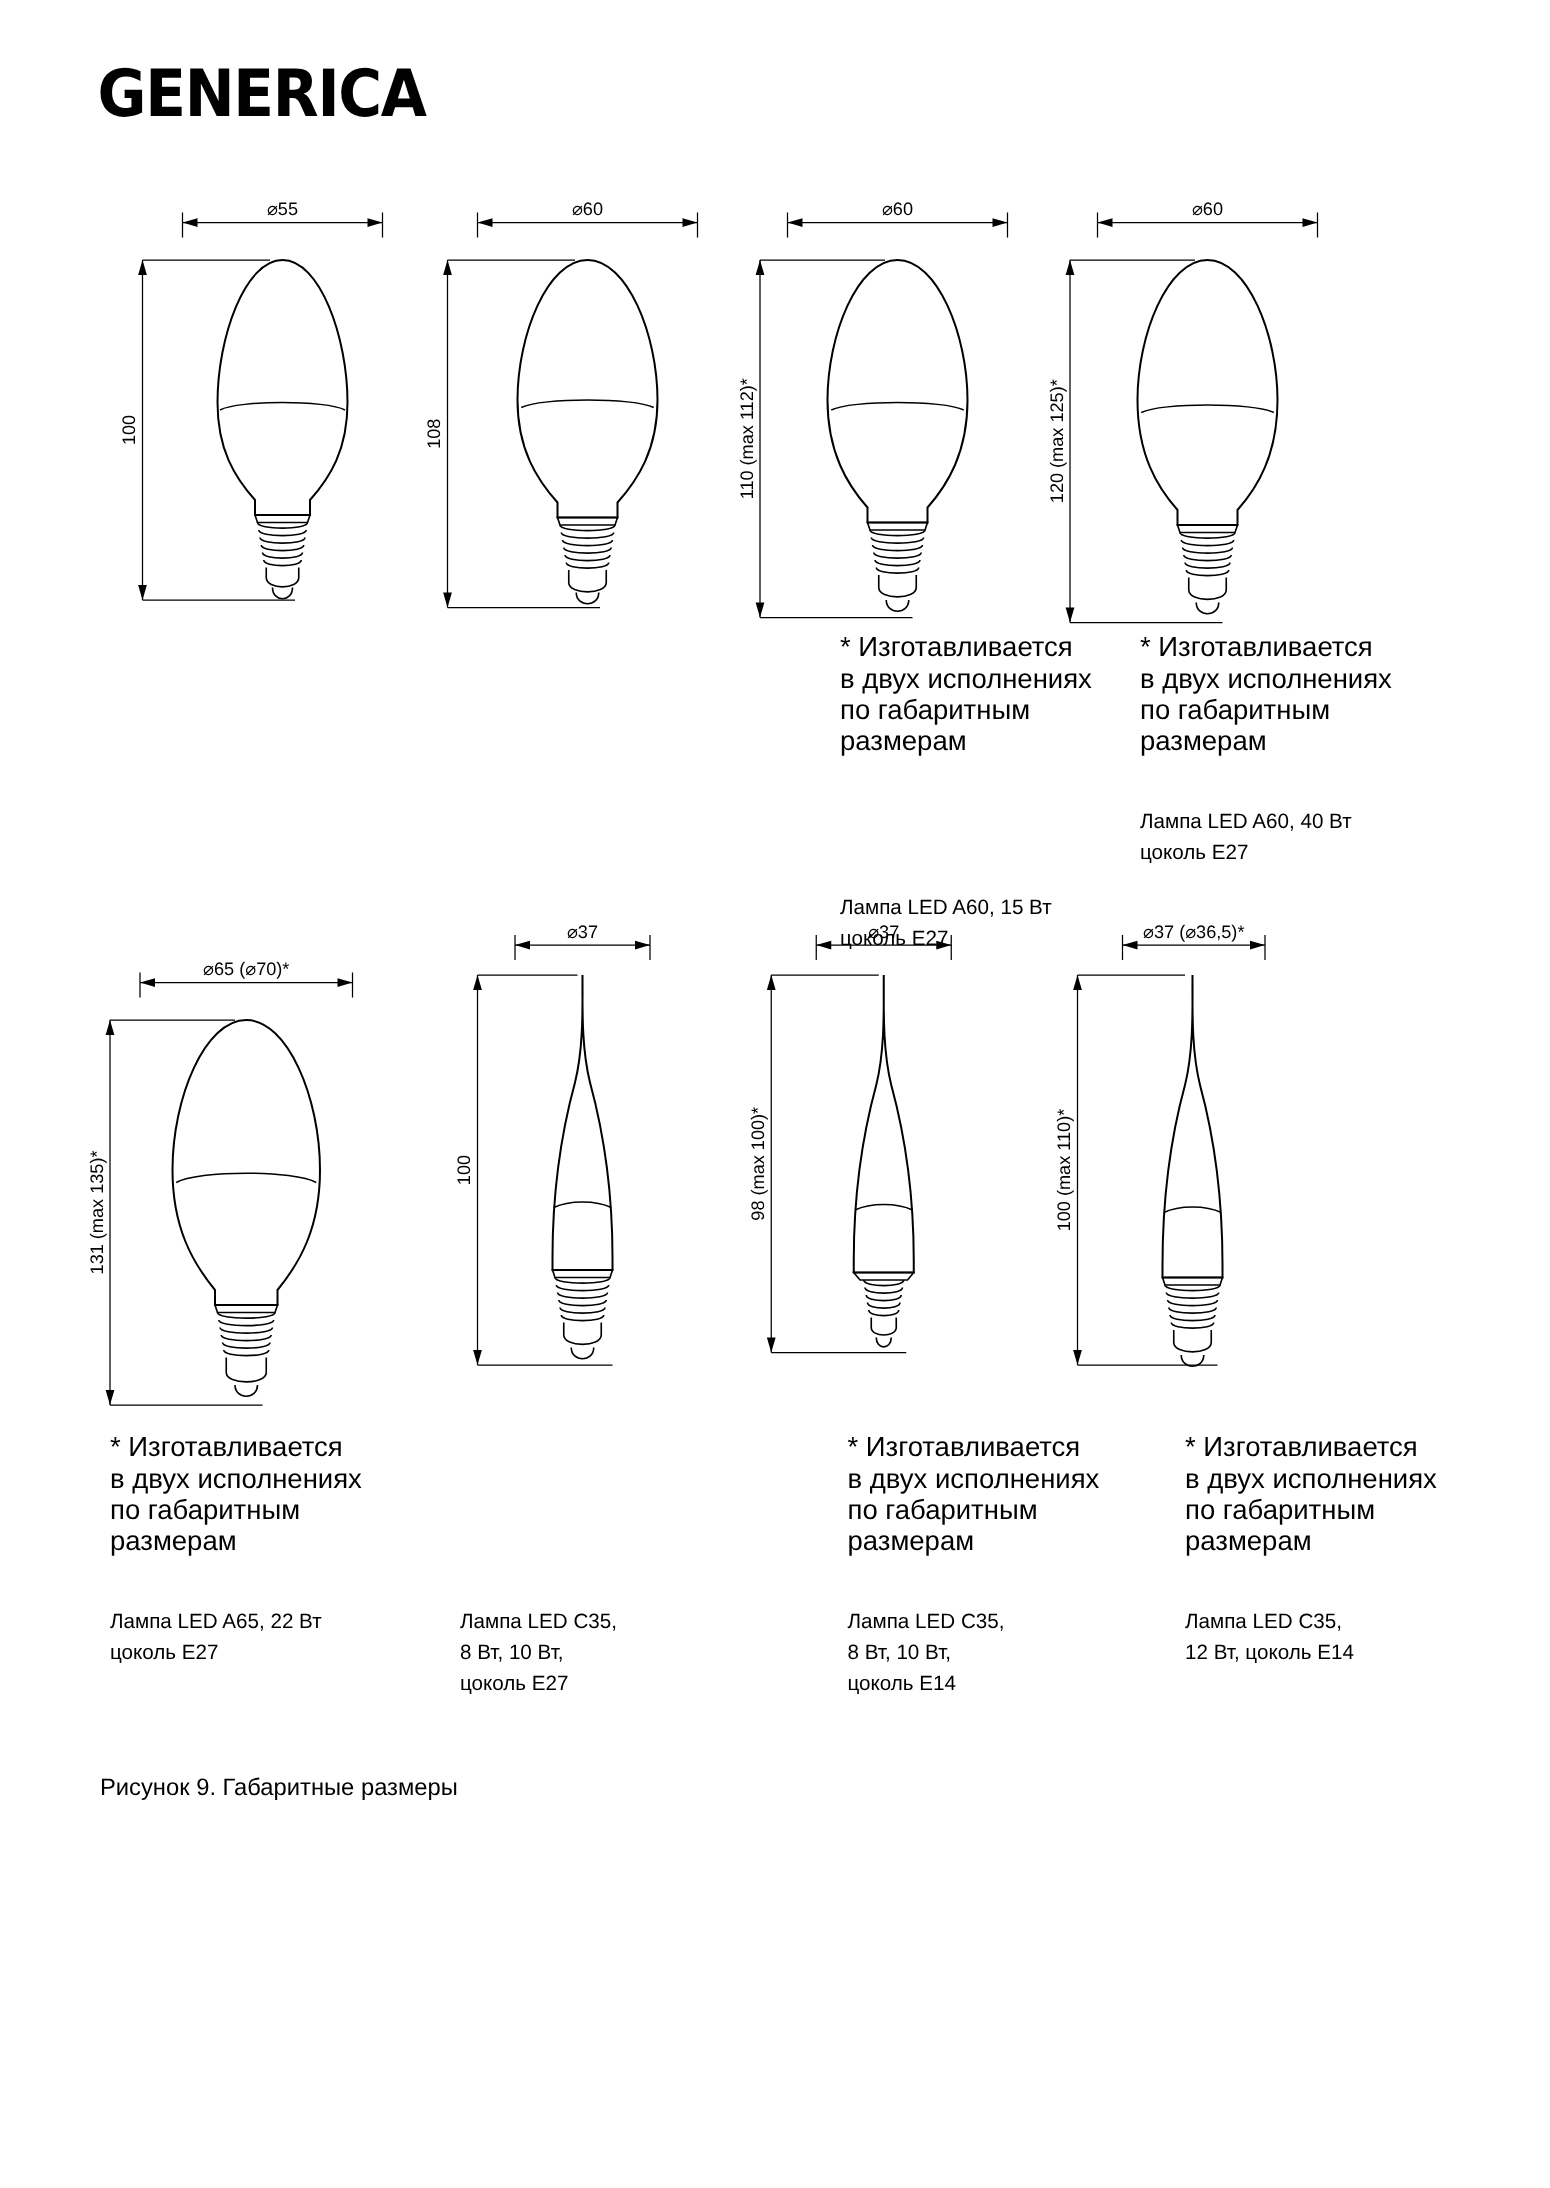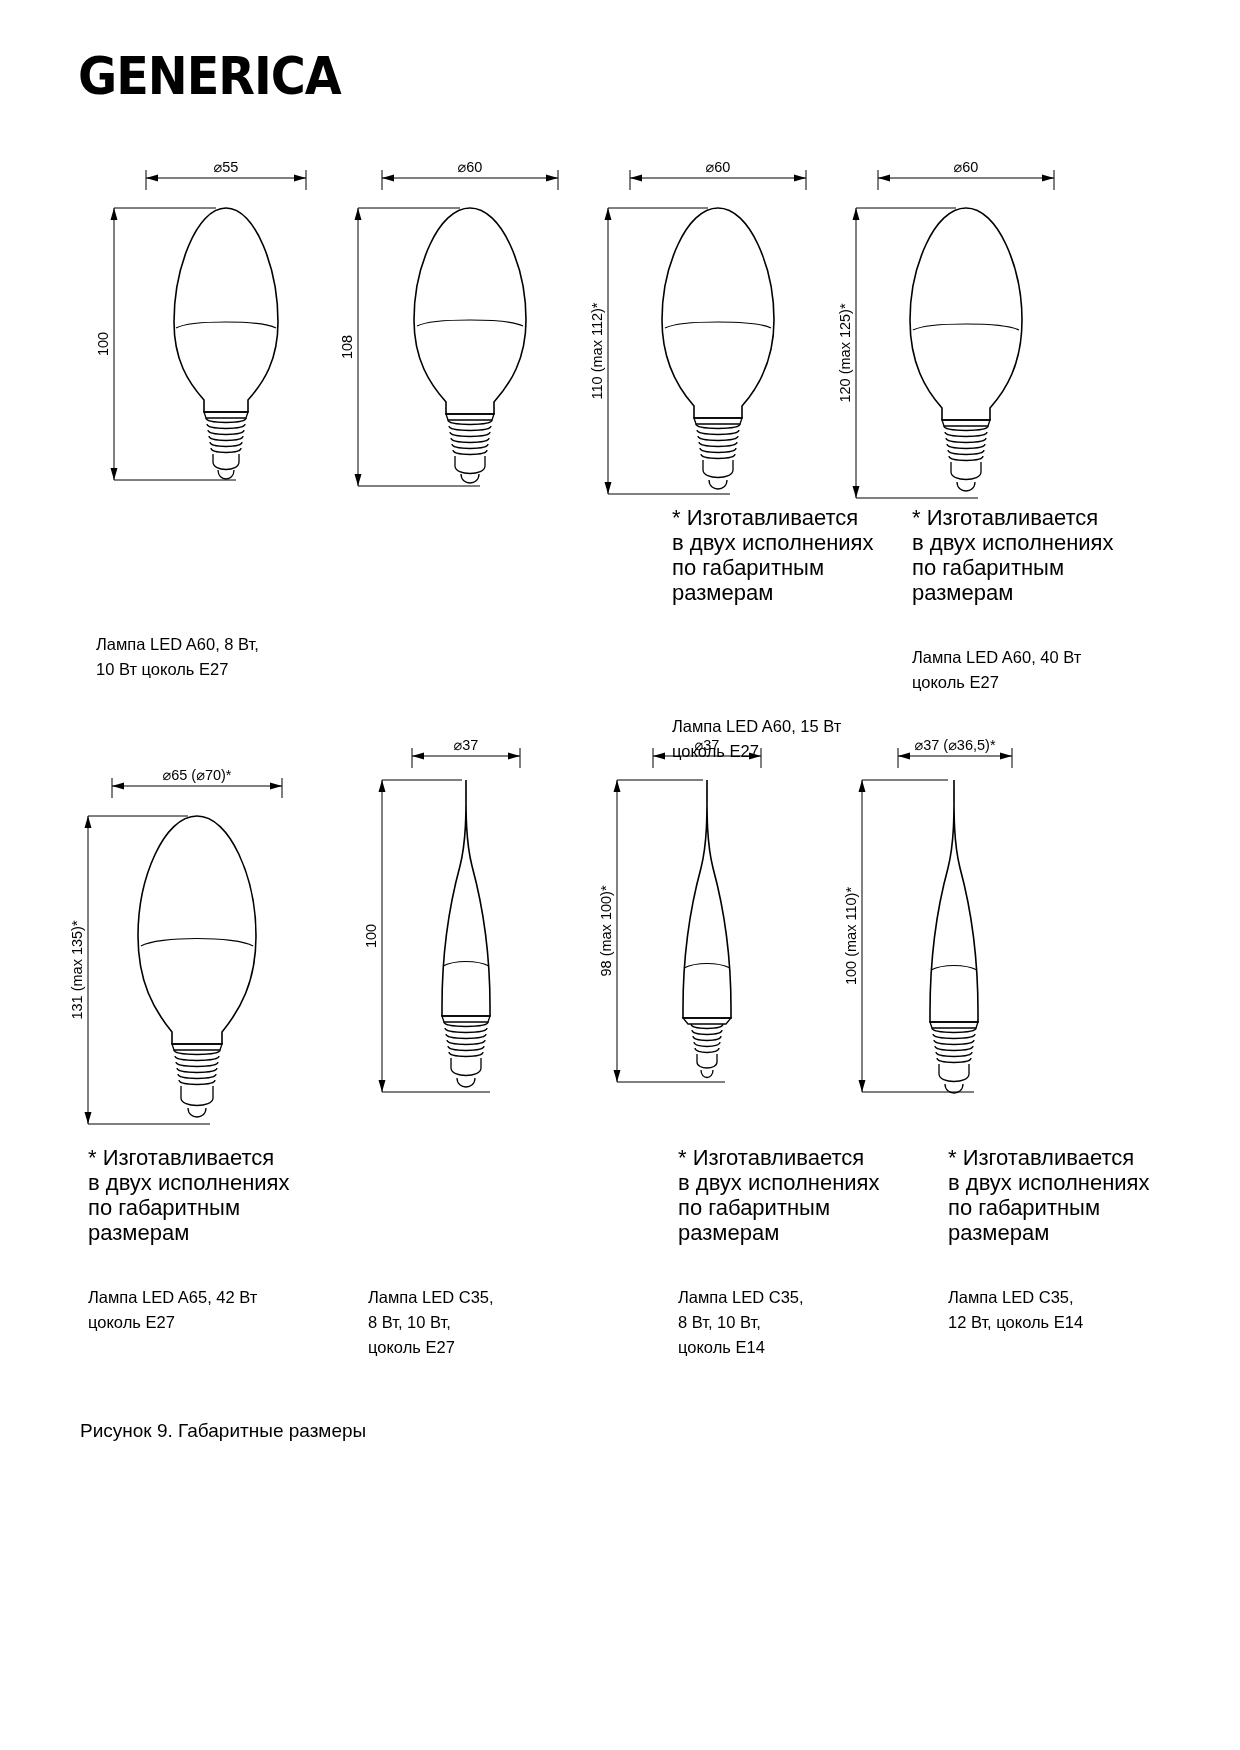--- a/index.html
+++ b/index.html
@@ -66,22 +66,20 @@
         <path d="M111,274 C111,280 149,280 149,274"></path>
         <path d="M112,280 C112,286 148,286 148,280"></path>
         <path d="M113,286 C113,292 147,292 147,286"></path>
         <path d="M114,292 C114,298 146,298 146,292"></path>
         <path d="M115,298 C115,304 145,304 145,298"></path>
         <path d="M117,304 L117,312 C117,322 143,322 143,312 L143,304"></path>
         <path d="M122,320 C122,332 138,332 138,320"></path>
       </g>
     </svg>
   </div>
-  <div class="caption" style="left:96px;top:632px;width:250px;">Лампа LED A60, 8 Вт,
-10 Вт цоколь E27</div>
 
   <div class="cell" style="left:340px;top:150px;width:280px;height:360px;">
     <svg width="280" height="360" viewBox="0 0 280 360">
       <line x1="42" y1="40" x2="42" y2="20" stroke="#000" stroke-width="1"></line>
       <line x1="218" y1="40" x2="218" y2="20" stroke="#000" stroke-width="1"></line>
       <line x1="42" y1="28" x2="218" y2="28" stroke="#000" stroke-width="1"></line>
       <polygon points="42,28 54,24.5 54,31.5" fill="#000"></polygon>
       <polygon points="218,28 206,24.5 206,31.5" fill="#000"></polygon>
       <text x="130" y="22" font-size="14.5" text-anchor="middle">⌀60</text>
       <line x1="18" y1="58" x2="18" y2="336" stroke="#000" stroke-width="1"></line>
@@ -212,21 +210,21 @@
         <path d="M109,320 C109,326 145,326 145,320"></path>
         <path d="M111,326 L111,338 C111,348 143,348 143,338 L143,326"></path>
         <path d="M118,348 C118,360 136,360 136,348"></path>
       </g>
     </svg>
   </div>
   <div class="note" style="left:88px;top:1145px;width:240px;">*  Изготавливается
 в двух исполнениях
 по габаритным
 размерам</div>
-  <div class="caption" style="left:88px;top:1285px;width:250px;">Лампа LED A65, 42 Вт
+  <div class="caption" style="left:88px;top:1285px;width:250px;">Лампа LED A65, 22 Вт
 цоколь E27</div>
 
   <div class="cell" style="left:350px;top:730px;width:280px;height:400px;">
     <svg width="280" height="400" viewBox="0 0 280 400">
       <line x1="62" y1="38" x2="62" y2="18" stroke="#000" stroke-width="1"></line>
       <line x1="170" y1="38" x2="170" y2="18" stroke="#000" stroke-width="1"></line>
       <line x1="62" y1="26" x2="170" y2="26" stroke="#000" stroke-width="1"></line>
       <polygon points="62,26 74,22.5 74,29.5" fill="#000"></polygon>
       <polygon points="170,26 158,22.5 158,29.5" fill="#000"></polygon>
       <text x="116" y="20" font-size="14.5" text-anchor="middle">⌀37</text>

